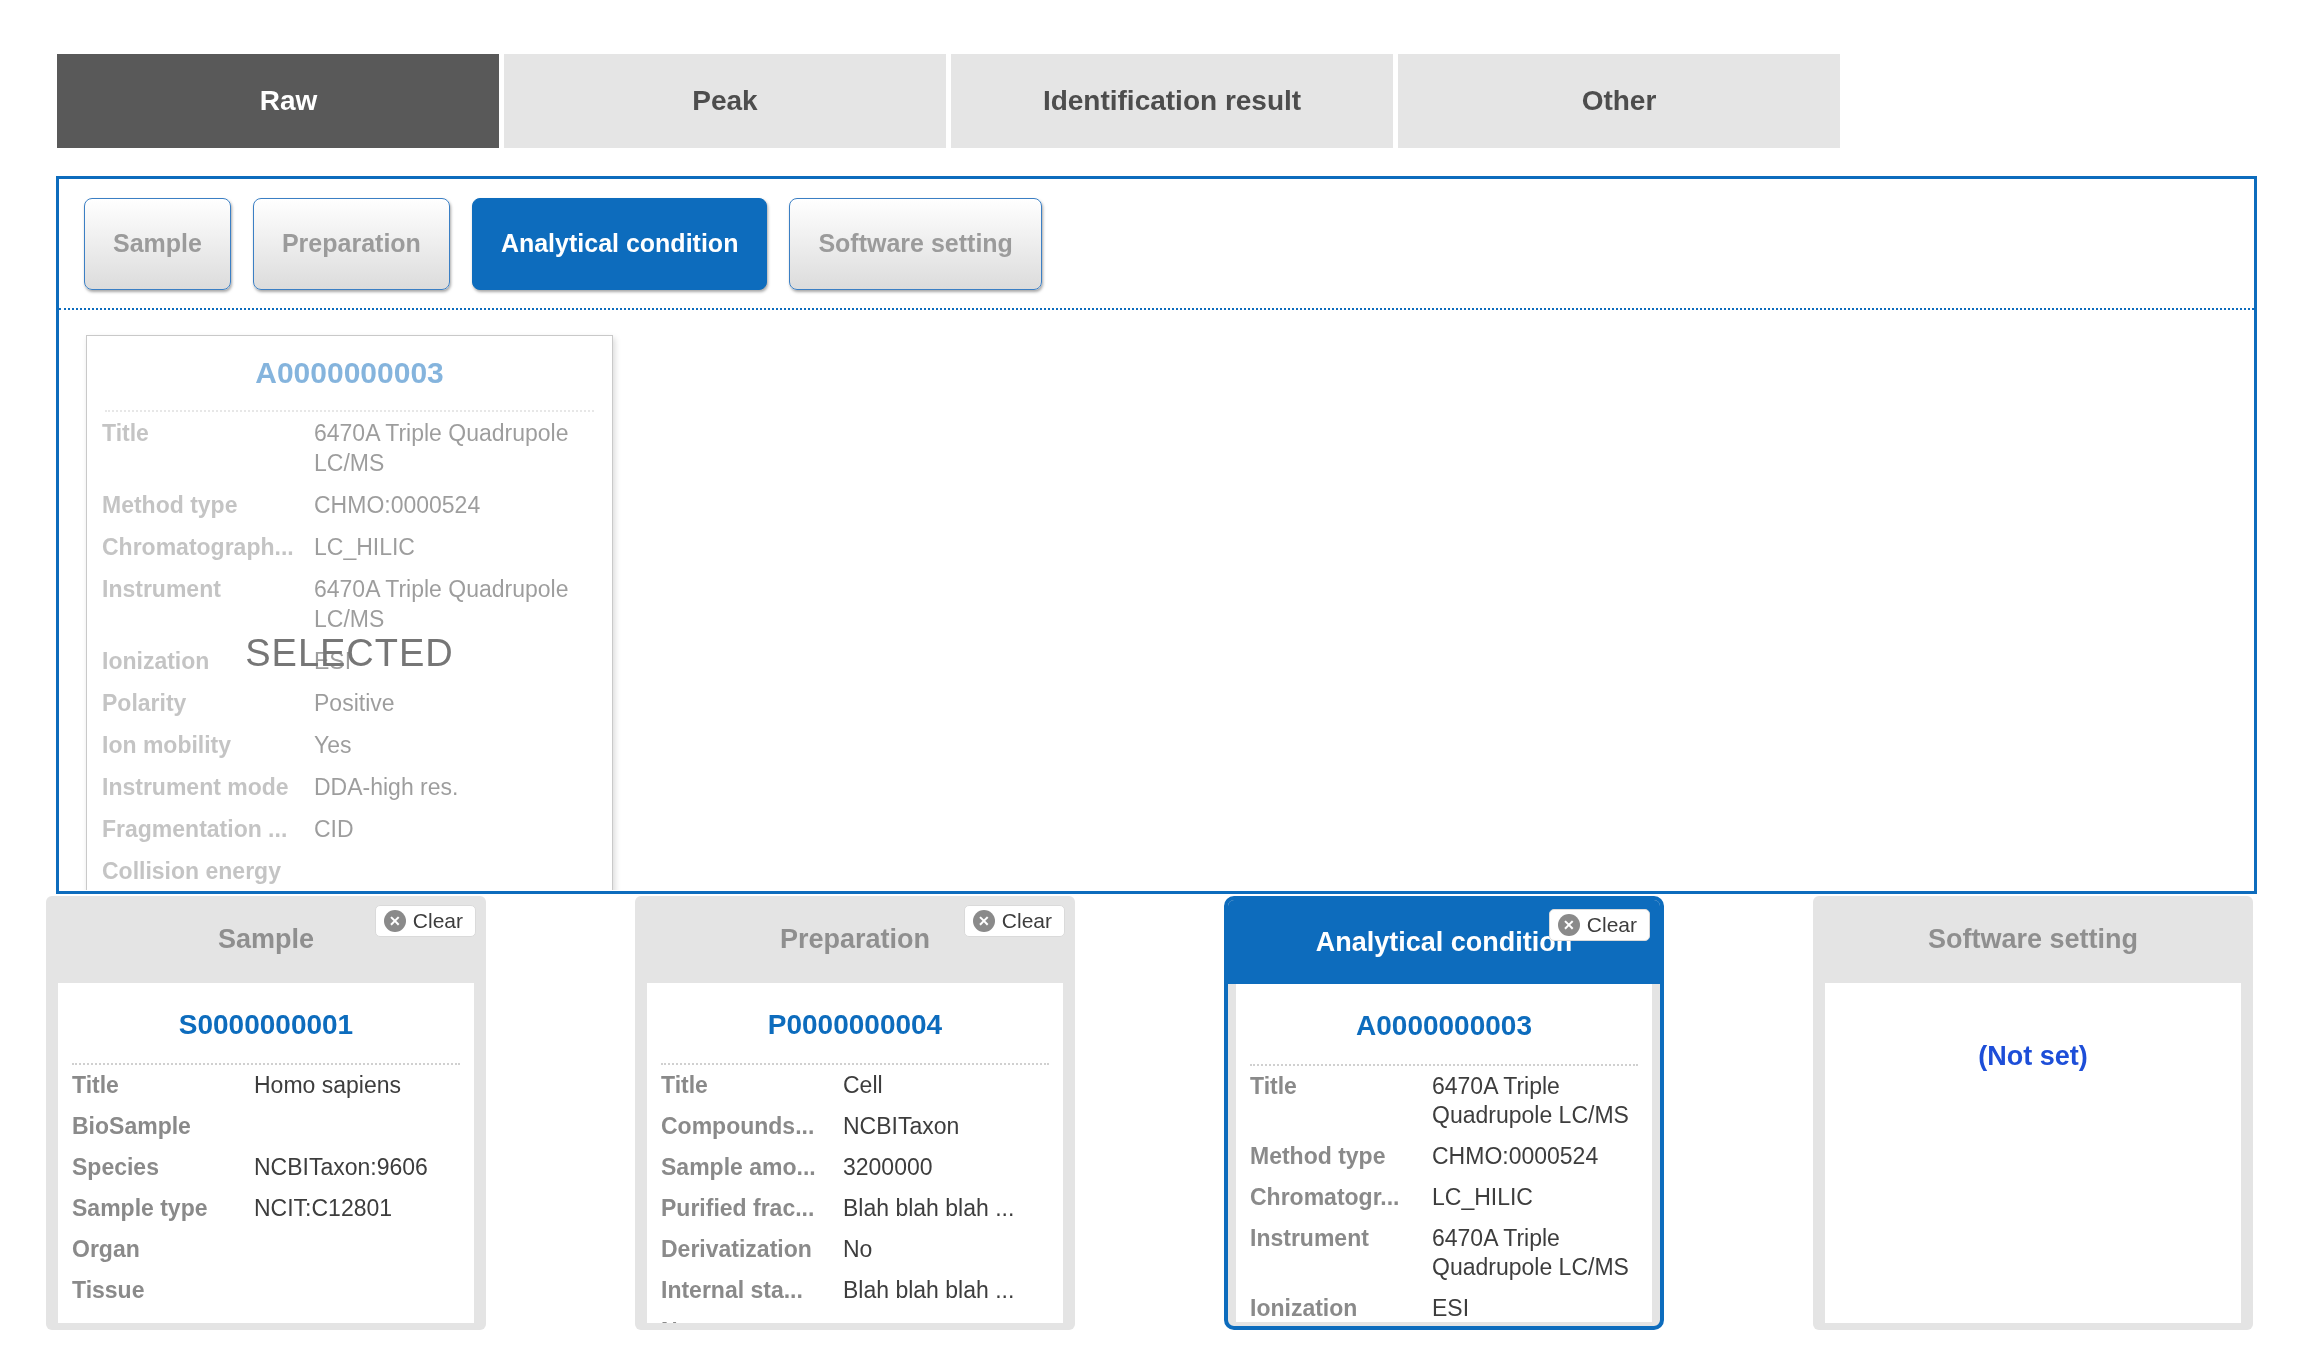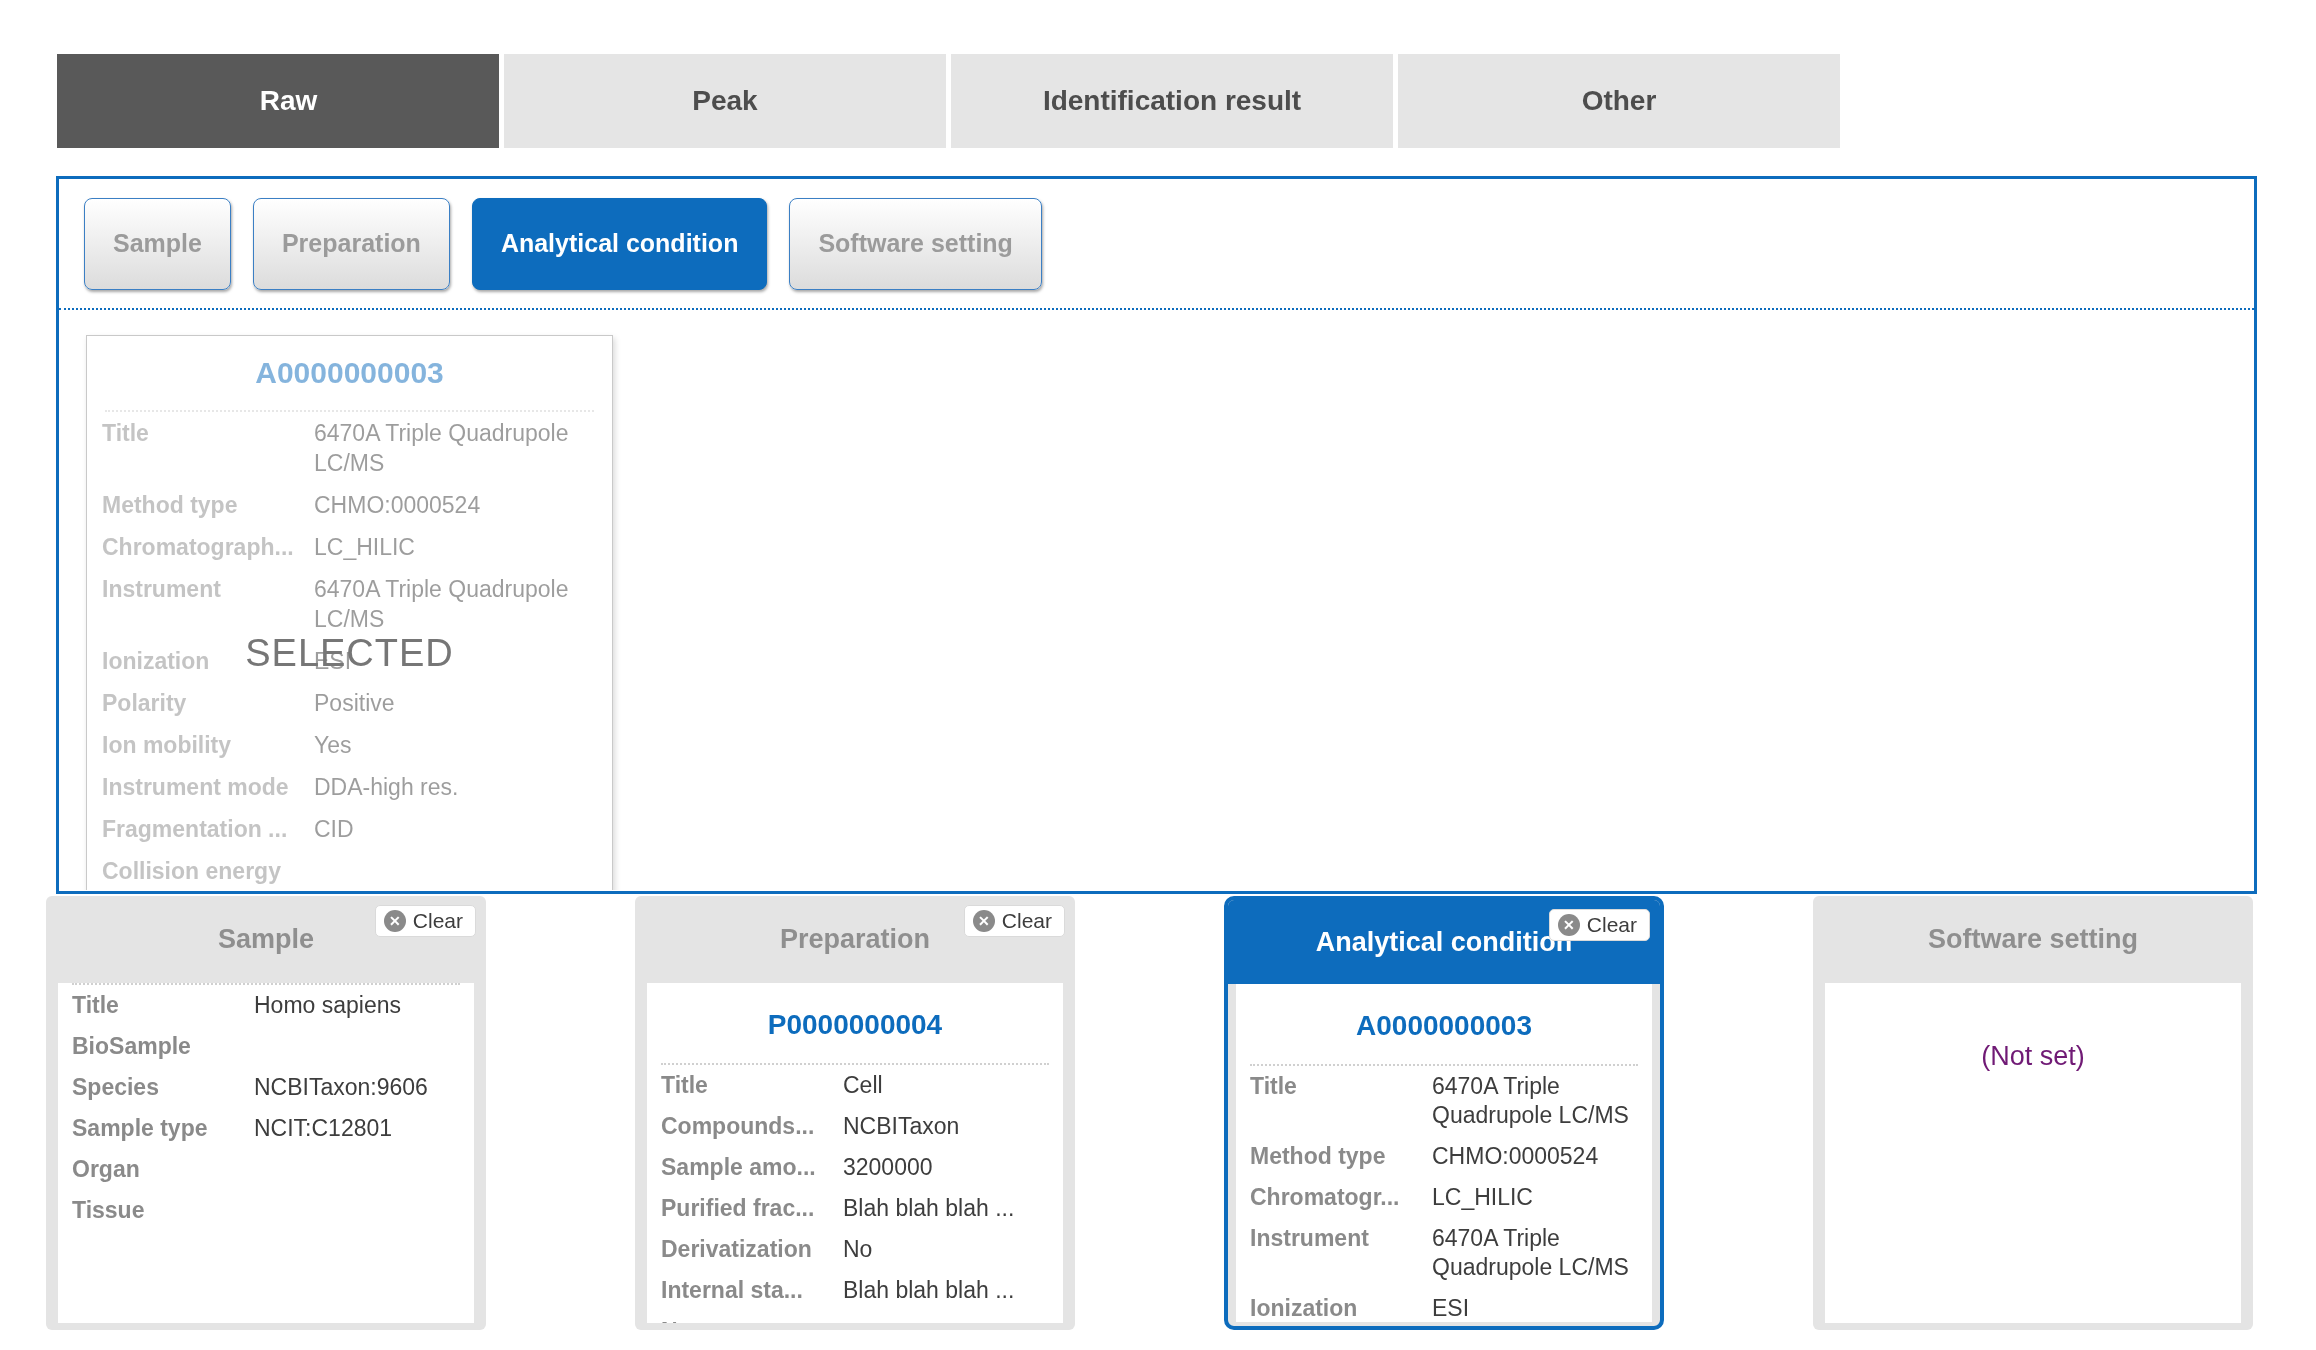--- a/index.html
+++ b/index.html
@@ -71,21 +71,21 @@
   .pcard {
     position:absolute; left:12px; right:12px; top:87px; height:340px;
     background:#ffffff; overflow:hidden;
   }
   .panel.selected .pcard { left:8px; right:8px; top:84px; height:338px; }
   .pcard .pid { text-align:center; color:#0d6cbd; font-weight:bold; font-size:28px; padding:26px 0 22px; cursor:pointer; }
   .pcard .dotline { margin:0 14px; }
   .prow { display:flex; padding:6px 14px; font-size:23px; line-height:29px; }
   .prow .lbl { width:172px; flex:none; color:#8a8a8a; font-weight:bold; white-space:nowrap; overflow:hidden; margin-right:10px; }
   .prow .val { color:#3d3d3d; flex:1; }
-  .not-set { text-align:center; color:#701a75; font-weight:normal; font-size:27px; padding-top:58px; }
+  .not-set { text-align:center; color:#1d4ed8; font-weight:bold; font-size:27px; padding-top:58px; }
 </style>
 </head>
 <body>
 
 <div class="page">
 
   <div class="tabs">
     <div class="tab active">Raw</div>
     <div class="tab">Peak</div>
     <div class="tab">Identification result</div>
@@ -154,20 +154,21 @@
 
   <div class="panels">
 
     <div class="panel">
       <div class="clear-btn">
         <span class="clear-icon">✕</span>
         <span>Clear</span>
       </div>
       <div class="panel-title">Sample</div>
       <div class="pcard">
+        <div class="pid">S0000000001</div>
         <div class="dotline"></div>
         <div class="prow">
             <span class="lbl">Title</span>
             <span class="val">Homo sapiens</span>
           </div>
         <div class="prow">
             <span class="lbl">BioSample</span>
             <span class="val"></span>
           </div>
         <div class="prow">

